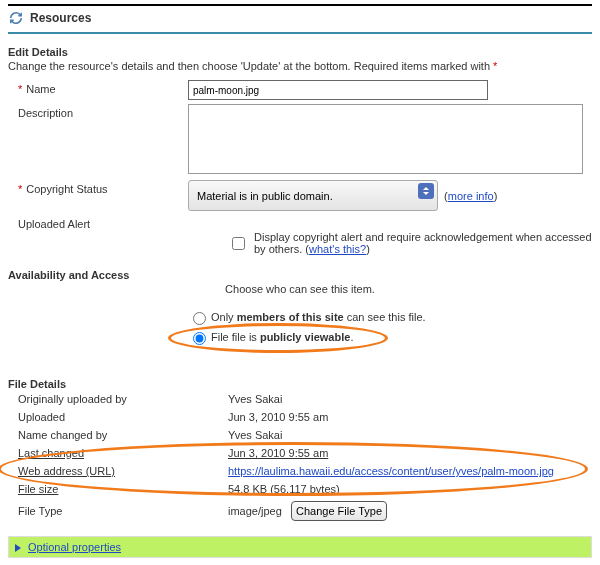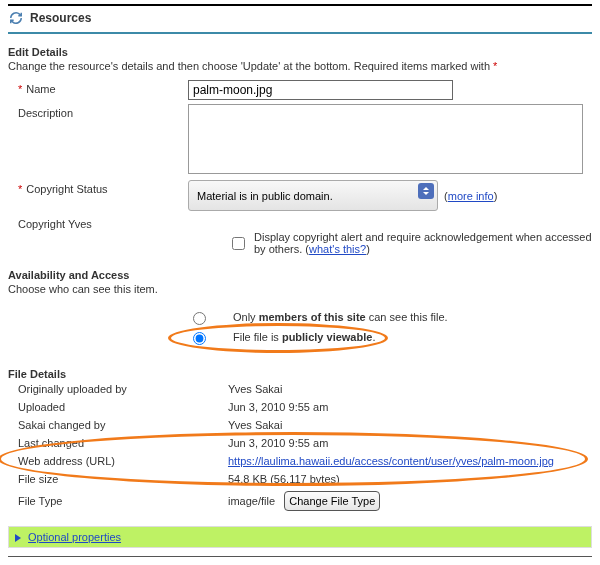--- a/index.html
+++ b/index.html
@@ -54,26 +54,26 @@
   }
   .label-req {
     display: inline-flex;
     align-items: baseline;
     gap: 4px;
   }
   .field-col {
     flex: 1;
   }
   input[type="text"].wide {
-    width: 265px;
+    width: 300px;
     height: 20px;
     border: 1px solid #666;
     padding: 2px 4px;
     font-family: inherit;
-    font-size: 12px;
+    font-size: 10px;
   }
   textarea.desc {
     width: 395px;
     height: 70px;
     border: 1px solid #999;
     resize: none;
     font-family: inherit;
     font-size: 11px;
     padding: 2px;
   }
@@ -128,21 +128,21 @@
   }
   .checkbox-row {
     display: flex;
     align-items: center;
     gap: 6px;
     margin-top: 16px;
   }
   .radio-row {
     display: flex;
     align-items: center;
-    gap: 24px;
+    gap: 2px;
     margin: 4px 0;
   }
   .file-row {
     display: flex;
     align-items: center;
     padding: 3px 0;
   }
   .file-label {
     width: 180px;
     padding-left: 10px;
@@ -192,21 +192,21 @@
     position: relative;
     margin-top: 11px;
   }
   .callout-oval {
     position: absolute;
     border: 3px solid #f17a1a;
     border-radius: 50%;
     pointer-events: none;
   }
   .viz-wrap { position: relative; }
-  .url-wrap { position: relative; }
+  .url-wrap { position: relative; text-decoration: underline; }
   .cursor-icon {
     position: absolute;
     left: 62px;
     top: 6px;
     width: 14px; height: 18px;
     pointer-events: none;
   }
 </style>
 </head>
 <body>
@@ -264,35 +264,35 @@
           <option>Material is in public domain.</option>
         </select>
         <span class="select-arrows"></span>
       </span>
       &nbsp;(<a href="#" class="blue-link">more info</a>)
     </div>
   </div>
 
   <div class="row">
     <div class="label-col">
-      <span>Copyright Yves</span>
+      <span>Uploaded Alert</span>
     </div>
     <div class="field-col" style="padding-left:40px;">
       <div class="checkbox-row">
         <input type="checkbox" style="">
         <span>
           <span>Display copyright alert and require acknowledgement when accessed by others.</span>
           (<a href="#" class="blue-link">what's this?</a>)
         </span>
       </div>
     </div>
   </div>
 
   <div class="section-title" style="margin-top:14px;">Availability and Access</div>
-  <div style="margin:2px 0 10px 0;">Choose who can see this item.</div>
+  <div style="margin:2px 0 10px 0;text-align:center;">Choose who can see this item.</div>
 
   <div class="row">
     <div class="label-col"></div>
     <div class="field-col">
       <div class="radio-row">
         <input type="radio" name="viz" style="">
         <span>
           <span>Only </span><b>members of this site</b><span> can see this file.</span>
         </span>
       </div>
@@ -301,32 +301,32 @@
           <input type="radio" name="viz" checked="" style="">
           <span>
             <span>File file is </span><b>publicly viewable</b><span>.</span>
           </span>
         </div>
         <div class="callout-oval" style="left:-20px; top:-6px; width:220px; height:30px;"></div>
       </div>
     </div>
   </div>
 
-  <div class="section-title" style="margin-top:19px;">File Details</div>
+  <div class="section-title" style="margin-top:29px;">File Details</div>
 
   <div class="file-row">
     <div class="file-label">Originally uploaded by</div>
     <div class="file-val">Yves Sakai</div>
   </div>
   <div class="file-row">
     <div class="file-label">Uploaded</div>
     <div class="file-val">Jun 3, 2010 9:55 am</div>
   </div>
   <div class="file-row">
-    <div class="file-label">Sakai changed by</div>
+    <div class="file-label">Name changed by</div>
     <div class="file-val">Yves Sakai</div>
   </div>
 
   <div class="url-wrap">
     <div class="file-row">
       <div class="file-label">Last changed</div>
       <div class="file-val">Jun 3, 2010 9:55 am</div>
     </div>
     <div class="file-row">
       <div class="file-label">Web address (URL)</div>
@@ -337,21 +337,21 @@
     <div class="file-row">
       <div class="file-label">File size</div>
       <div class="file-val">54.8 KB (56,117 bytes)</div>
     </div>
     <div class="callout-oval" style="left:-10px; top:-2px; width:590px; height:54px; border-radius:50% / 50%;"></div>
   </div>
 
   <div class="file-row">
     <div class="file-label">File Type</div>
     <div class="file-val">
-      <span>image/file</span>
+      <span>image/jpeg</span>
       &nbsp;
       <button class="pill-btn">Change File Type</button>
     </div>
   </div>
 
   <div class="opt-props-bar">
     <span class="opt-tri"></span>
     <a href="#" class="blue-link">Optional properties</a>
   </div>
 

